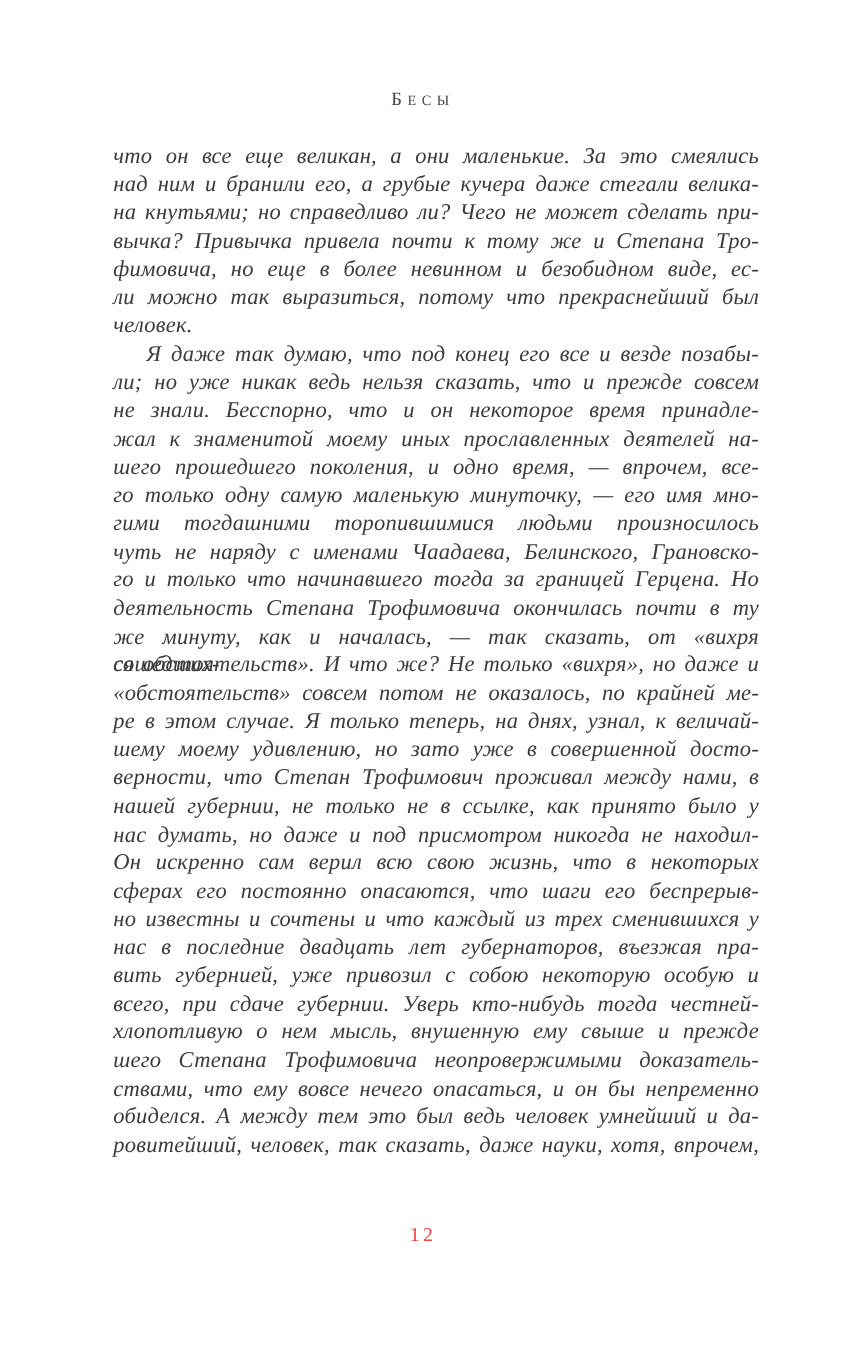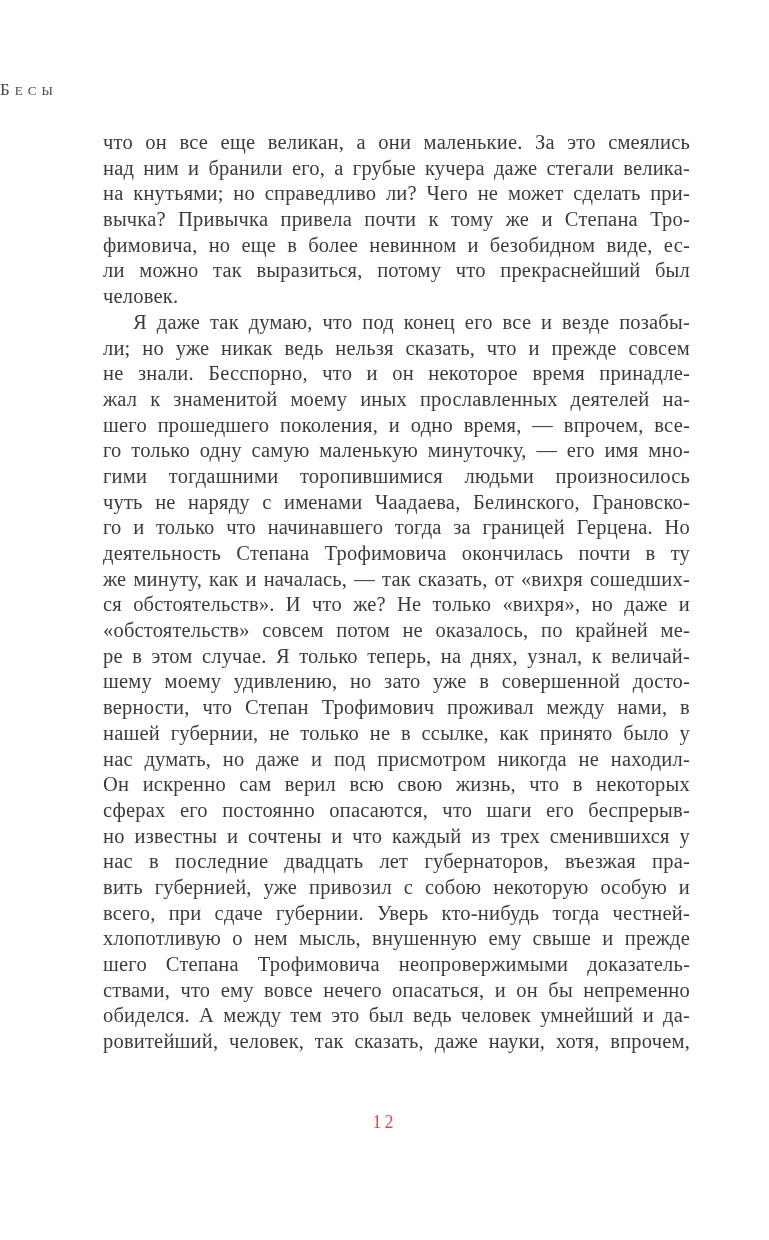--- a/index.html
+++ b/index.html
@@ -14,40 +14,41 @@
     background: #ffffff;
     font-family: "Liberation Serif", "DejaVu Serif", serif;
     color: #3b3b3b;
     overflow: hidden;
   }
   .running-head {
     position: absolute;
     top: 80px;
     left: 0;
     right: 0;
-    text-align: left;
+    text-align: center;
     font-size: 13px;
     letter-spacing: 5px;
     text-transform: uppercase;
     color: #474747;
   }
   .running-head::first-letter {
     font-size: 17px;
   }
   .body-text {
     position: absolute;
     top: 130px;
     left: 103px;
     width: 587px;
     font-size: 20.5px;
     line-height: 25.7px;
     letter-spacing: 0.2px;
   }
   .paragraph {
     margin: 0;
+    font-style: italic;
   }
   .text-line {
     text-align: justify;
     text-align-last: justify;
     white-space: normal;
     height: 25.7px;
   }
   .text-line.no-justify-last {
     text-align-last: left;
   }

